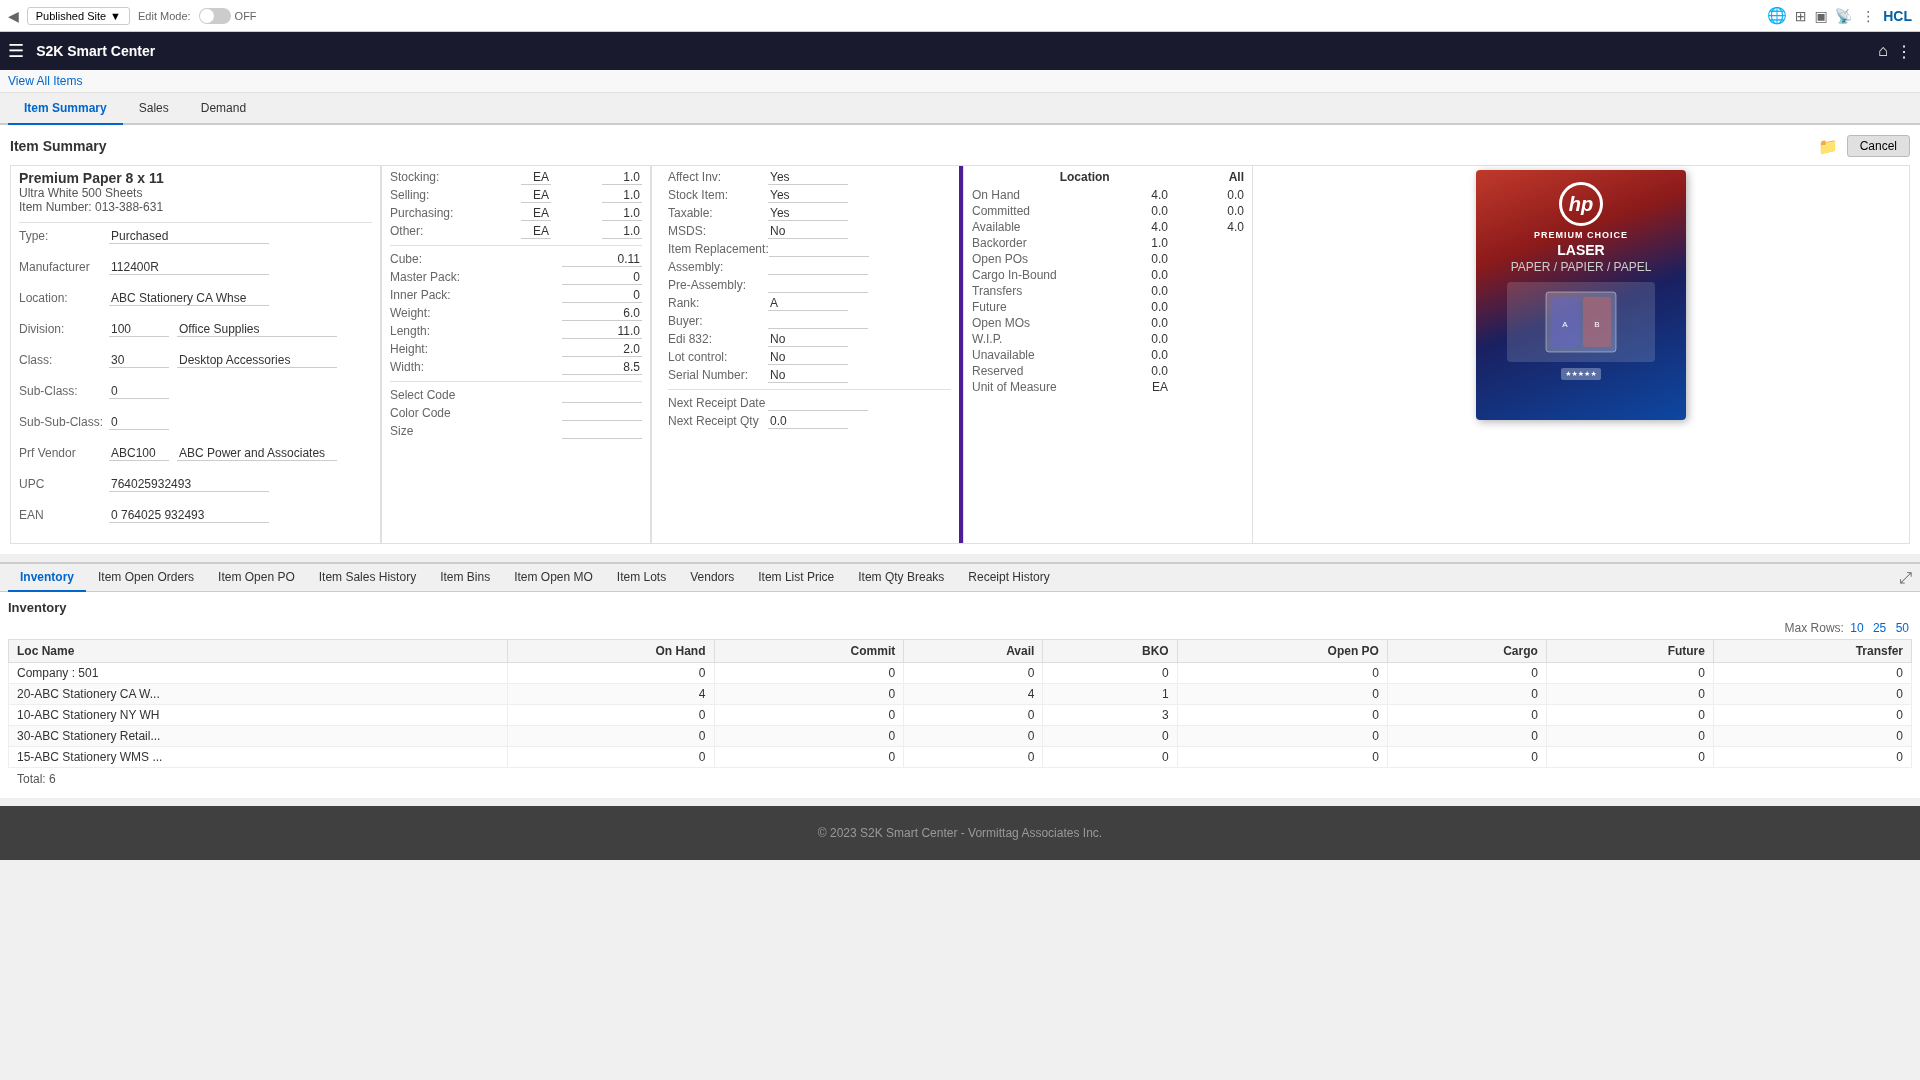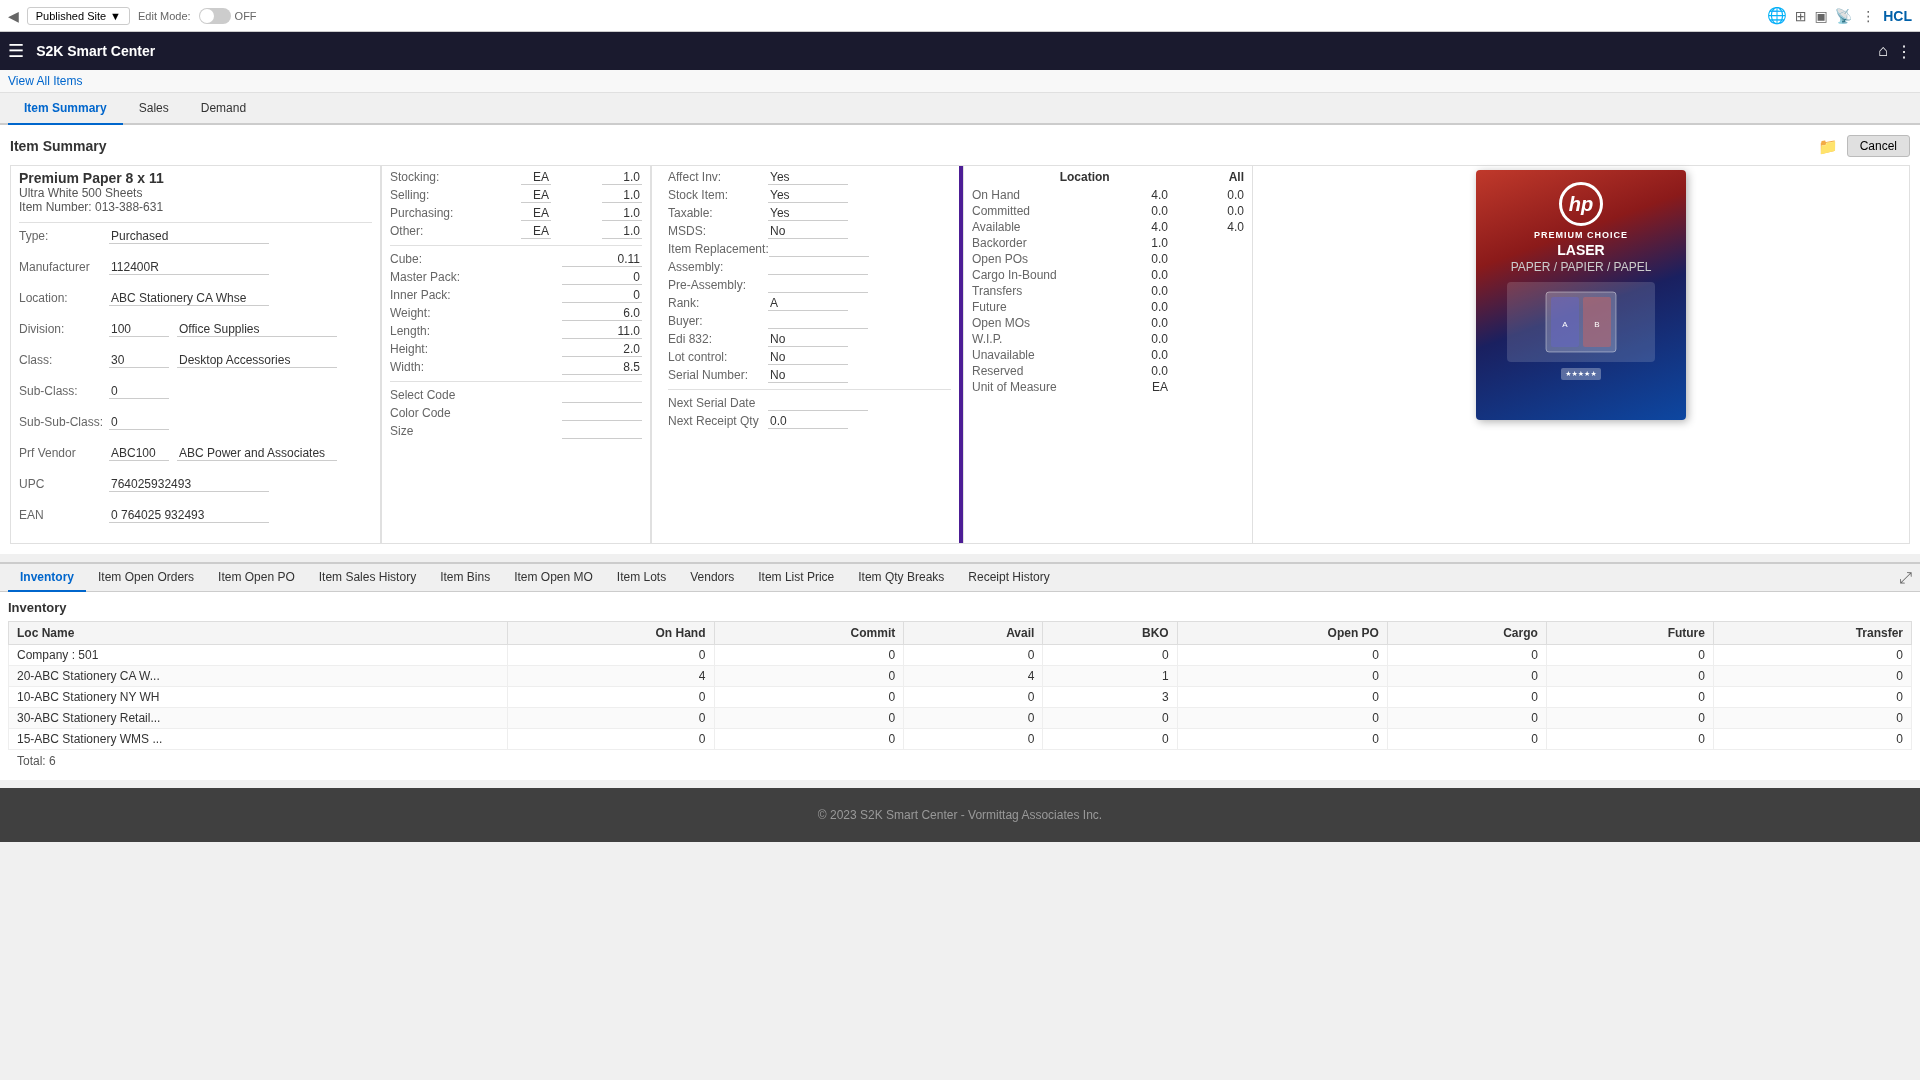--- a/index.html
+++ b/index.html
@@ -370,21 +370,21 @@
       <div class="attr-row">
         <span class="attr-label">Lot control:</span>
         <span class="attr-value">No</span>
       </div>
       <div class="attr-row">
         <span class="attr-label">Serial Number:</span>
         <span class="attr-value">No</span>
       </div>
       <div class="divider-line"></div>
       <div class="attr-row">
-        <span class="attr-label">Next Serial Date</span>
+        <span class="attr-label">Next Receipt Date</span>
         <span class="attr-value" style="min-width:100px; border-bottom:1px solid #ccc;">&nbsp;</span>
       </div>
       <div class="attr-row">
         <span class="attr-label">Next Receipt Qty</span>
         <span class="attr-value">0.0</span>
       </div>
     </div>
 
     <div class="inv-stats-panel" style="width: 290px; border-right: 1px solid #e0e0e0;">
       <div class="inv-stats-header">
@@ -521,20 +521,26 @@
     <span>Receipt History</span>
   </div>
   <div style="margin-left:auto; display:flex; align-items:center; color:#666; font-size:16px;">
     <span style="cursor:pointer;">⤢</span>
   </div>
 </div>
 
 <div class="inventory-section">
   <div class="inventory-title">Inventory</div>
 
+  <div class="max-rows">
+    <span>Max Rows:</span>
+    <a>10</a>
+    <a>25</a>
+    <a>50</a>
+  </div>
 
   <div class="table-wrapper">
     <table class="inv-table">
       <thead>
         <tr>
           <th><span>Loc Name</span></th>
           <th><span>On Hand</span></th>
           <th><span>Commit</span></th>
           <th><span>Avail</span></th>
           <th><span>BKO</span></th>

